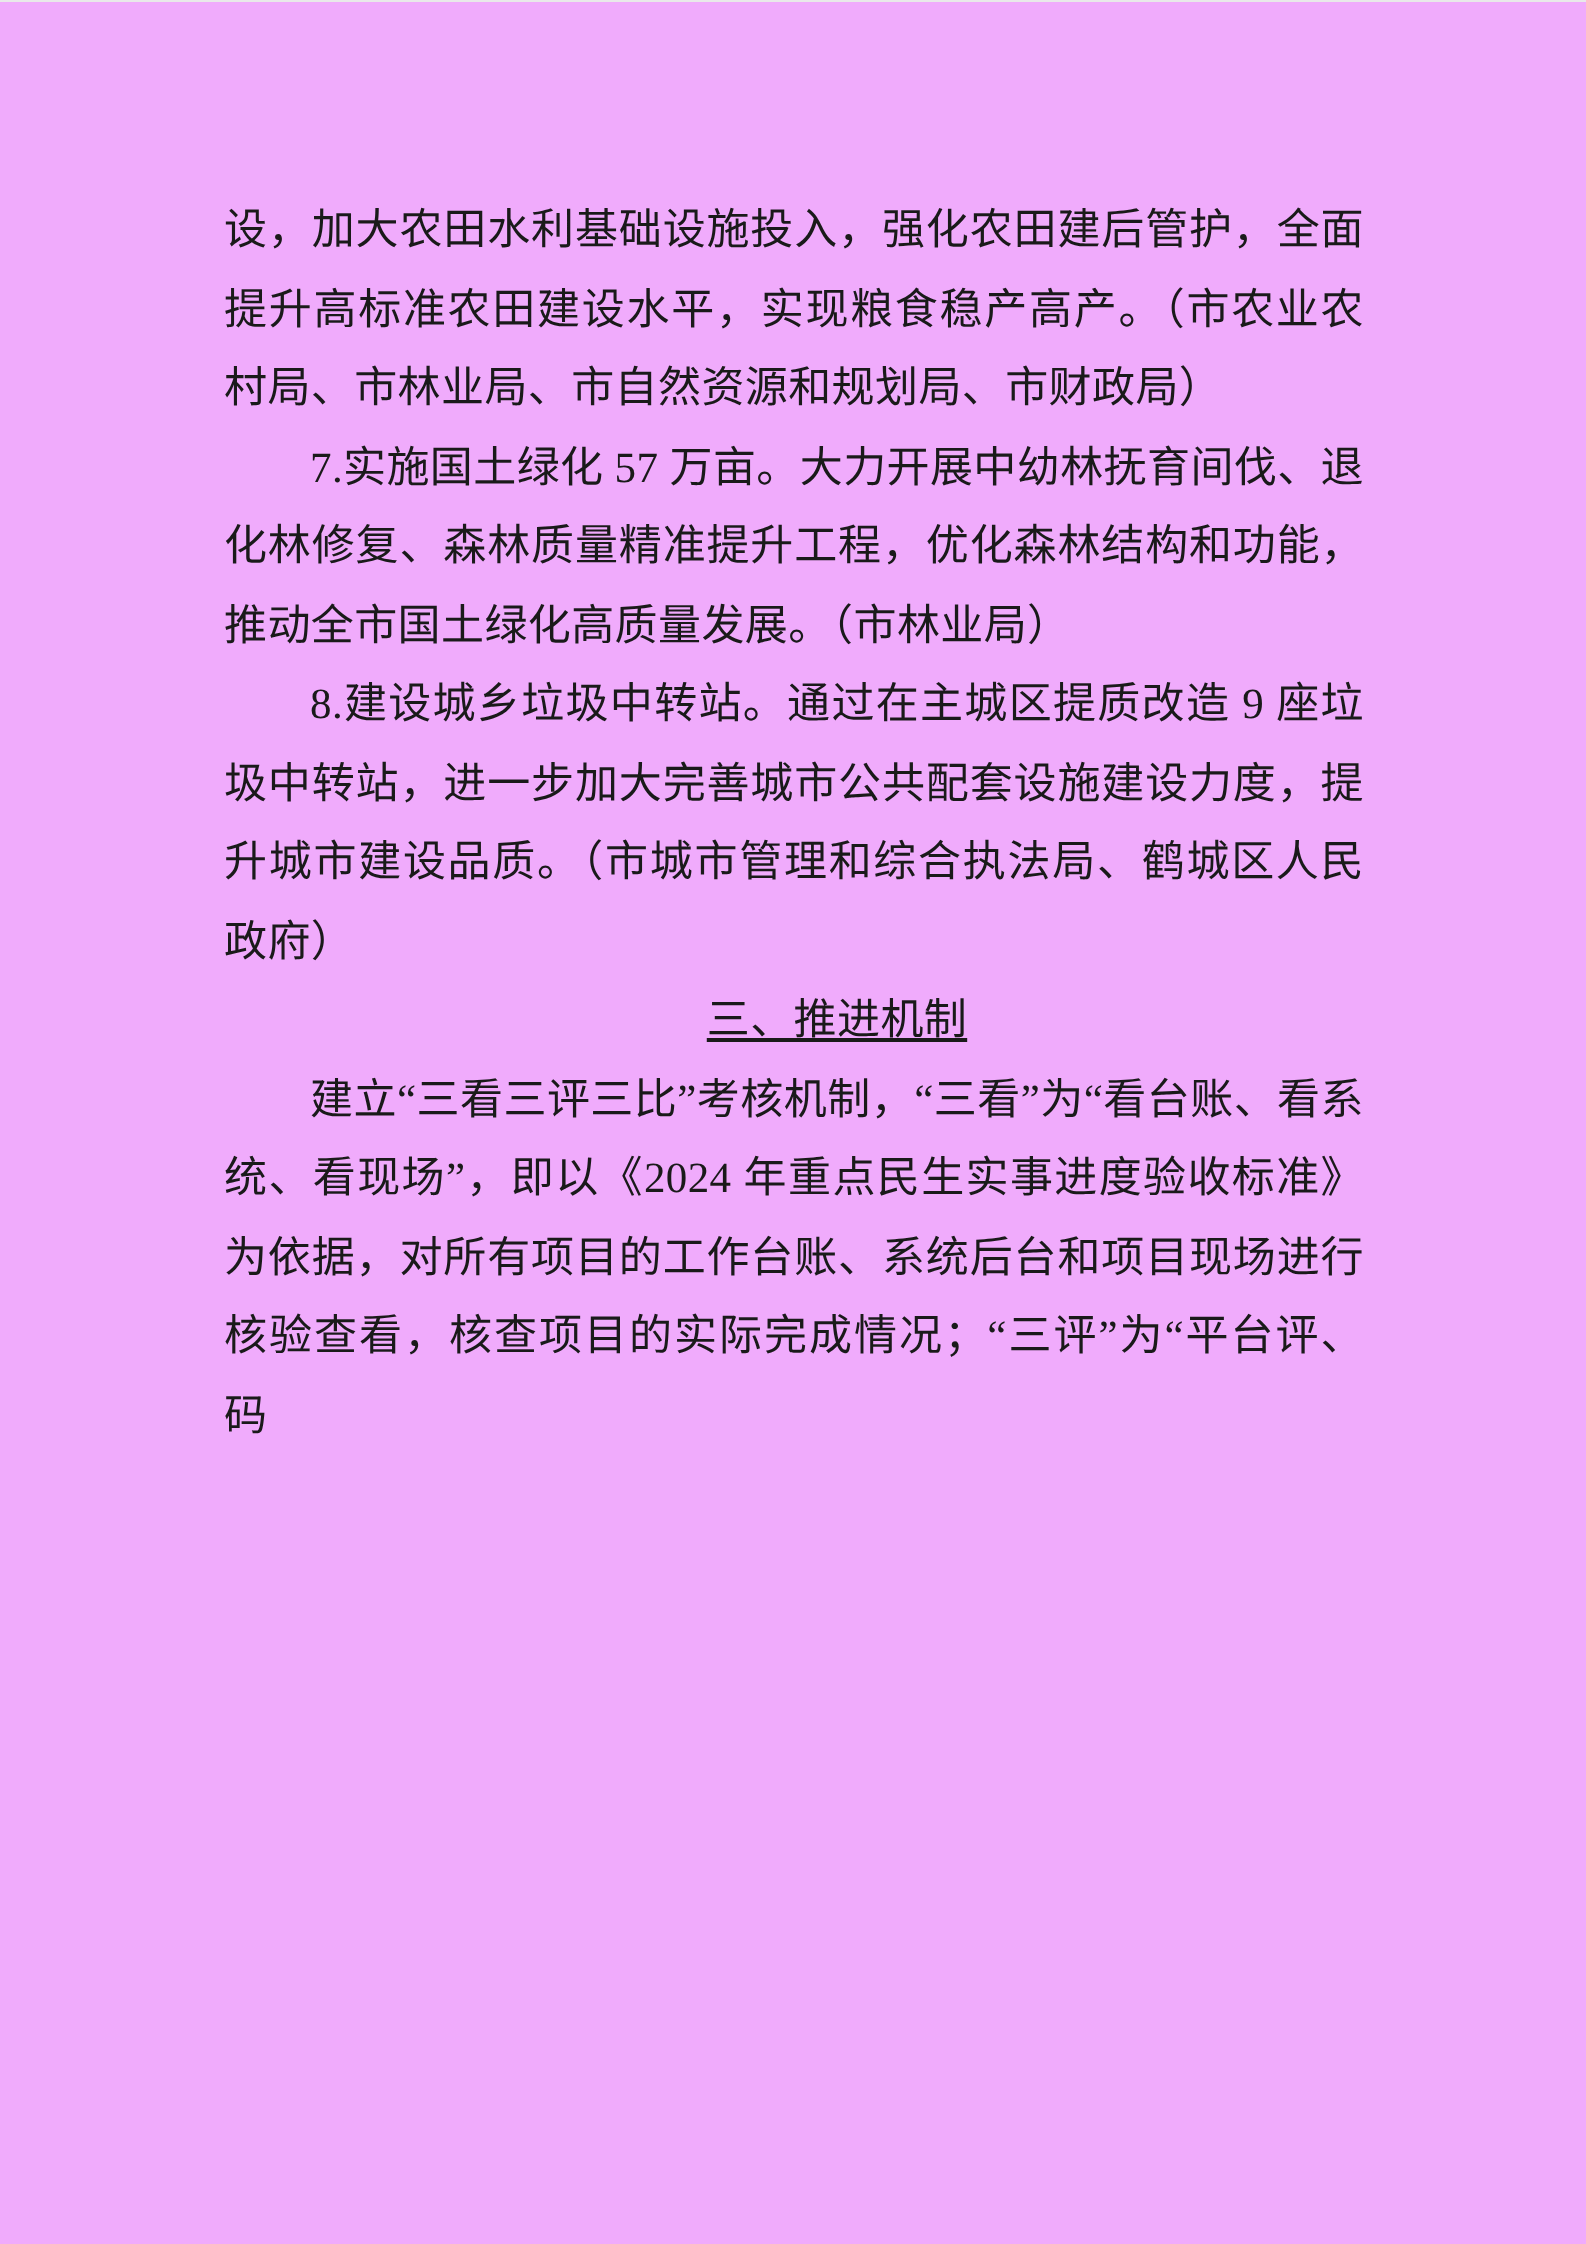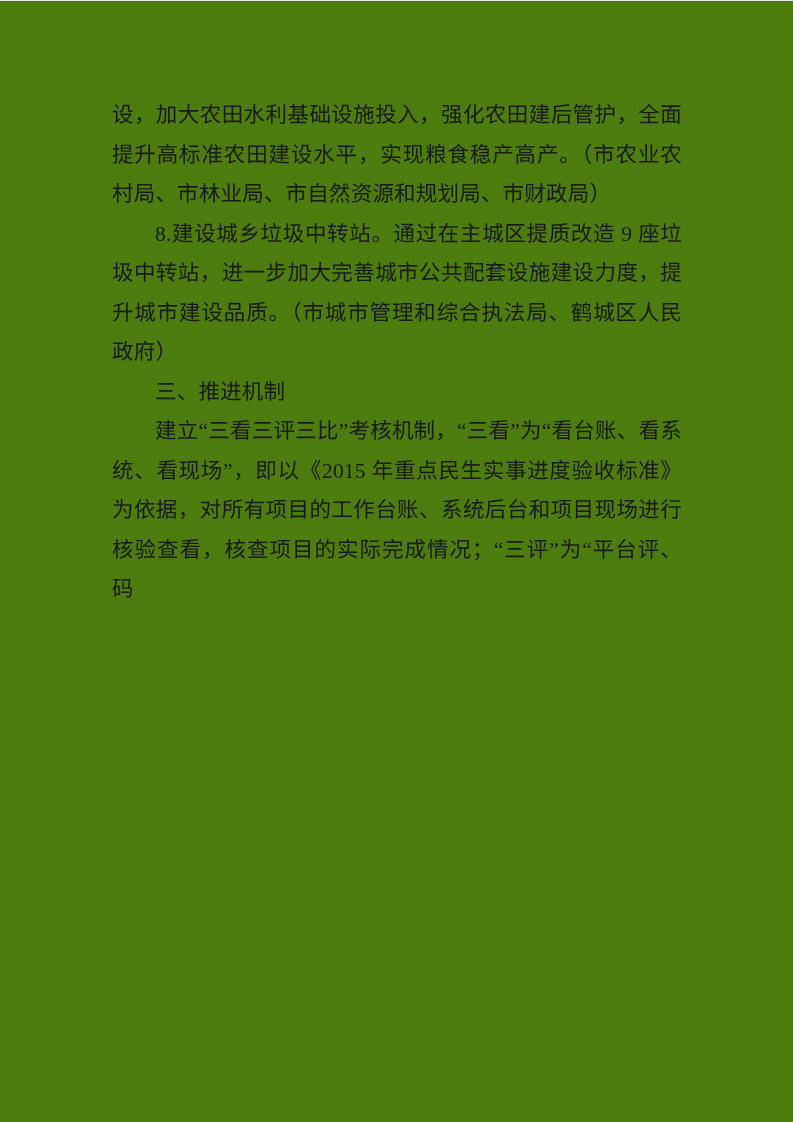--- a/index.html
+++ b/index.html
@@ -4,21 +4,21 @@
 <style>
   html, body {
     margin: 0;
     padding: 0;
     background: #ffffff;
   }
   .page {
     position: relative;
     width: 793px;
     height: 1122px;
-    background: #4d7c0f;
+    background: #f0abfc;
     overflow: hidden;
     box-sizing: border-box;
     border-top: 1px solid #e9e9e9;
   }
   .document-body {
     position: absolute;
     left: 112px;
     top: 95px;
     width: 570px;
   }
@@ -31,26 +31,28 @@
     color: #1a1a1a;
     text-align: justify;
     text-justify: inter-character;
     letter-spacing: 0.2px;
     word-break: break-all;
   }
   p.para.indent { text-indent: 2em; }
   p.para.no-indent { text-indent: 0; }
   p.para.heading {
     font-family: "Liberation Sans", sans-serif;
-    text-align: left;
+    text-align: center;
+    text-decoration: underline;
   }
 </style>
 </head>
 <body>
 
 <div class="page">
   <div class="document-body" style="color: rgb(26, 26, 26);">
       <p class="para body no-indent">设，加大农田水利基础设施投入，强化农田建后管护，全面提升高标准农田建设水平，实现粮食稳产高产。（市农业农村局、市林业局、市自然资源和规划局、市财政局）</p>
+      <p class="para body indent">7.实施国土绿化 57 万亩。大力开展中幼林抚育间伐、退化林修复、森林质量精准提升工程，优化森林结构和功能，推动全市国土绿化高质量发展。（市林业局）</p>
       <p class="para body indent">8.建设城乡垃圾中转站。通过在主城区提质改造 9 座垃圾中转站，进一步加大完善城市公共配套设施建设力度，提升城市建设品质。（市城市管理和综合执法局、鹤城区人民政府）</p>
       <p class="para heading indent">三、推进机制</p>
-      <p class="para body indent">建立“三看三评三比”考核机制，“三看”为“看台账、看系统、看现场”，即以《2015 年重点民生实事进度验收标准》为依据，对所有项目的工作台账、系统后台和项目现场进行核验查看，核查项目的实际完成情况；“三评”为“平台评、码</p>
+      <p class="para body indent">建立“三看三评三比”考核机制，“三看”为“看台账、看系统、看现场”，即以《2024 年重点民生实事进度验收标准》为依据，对所有项目的工作台账、系统后台和项目现场进行核验查看，核查项目的实际完成情况；“三评”为“平台评、码</p>
     </div>
 </div>
 
 </body></html>

